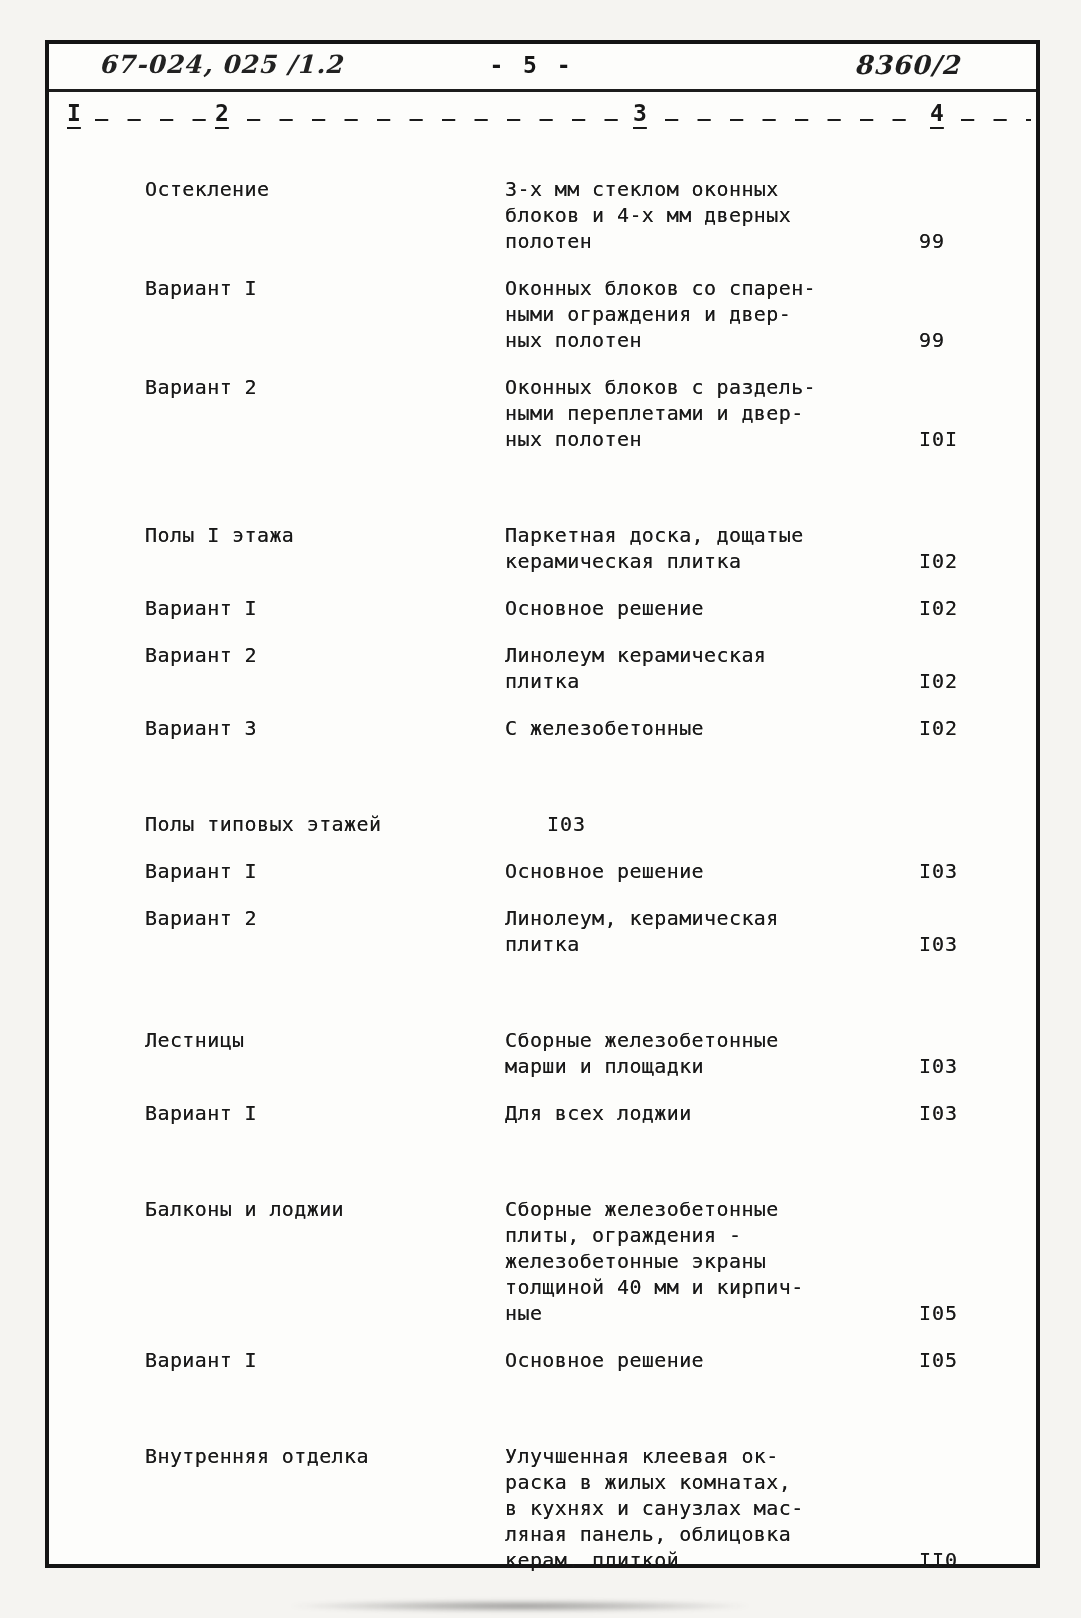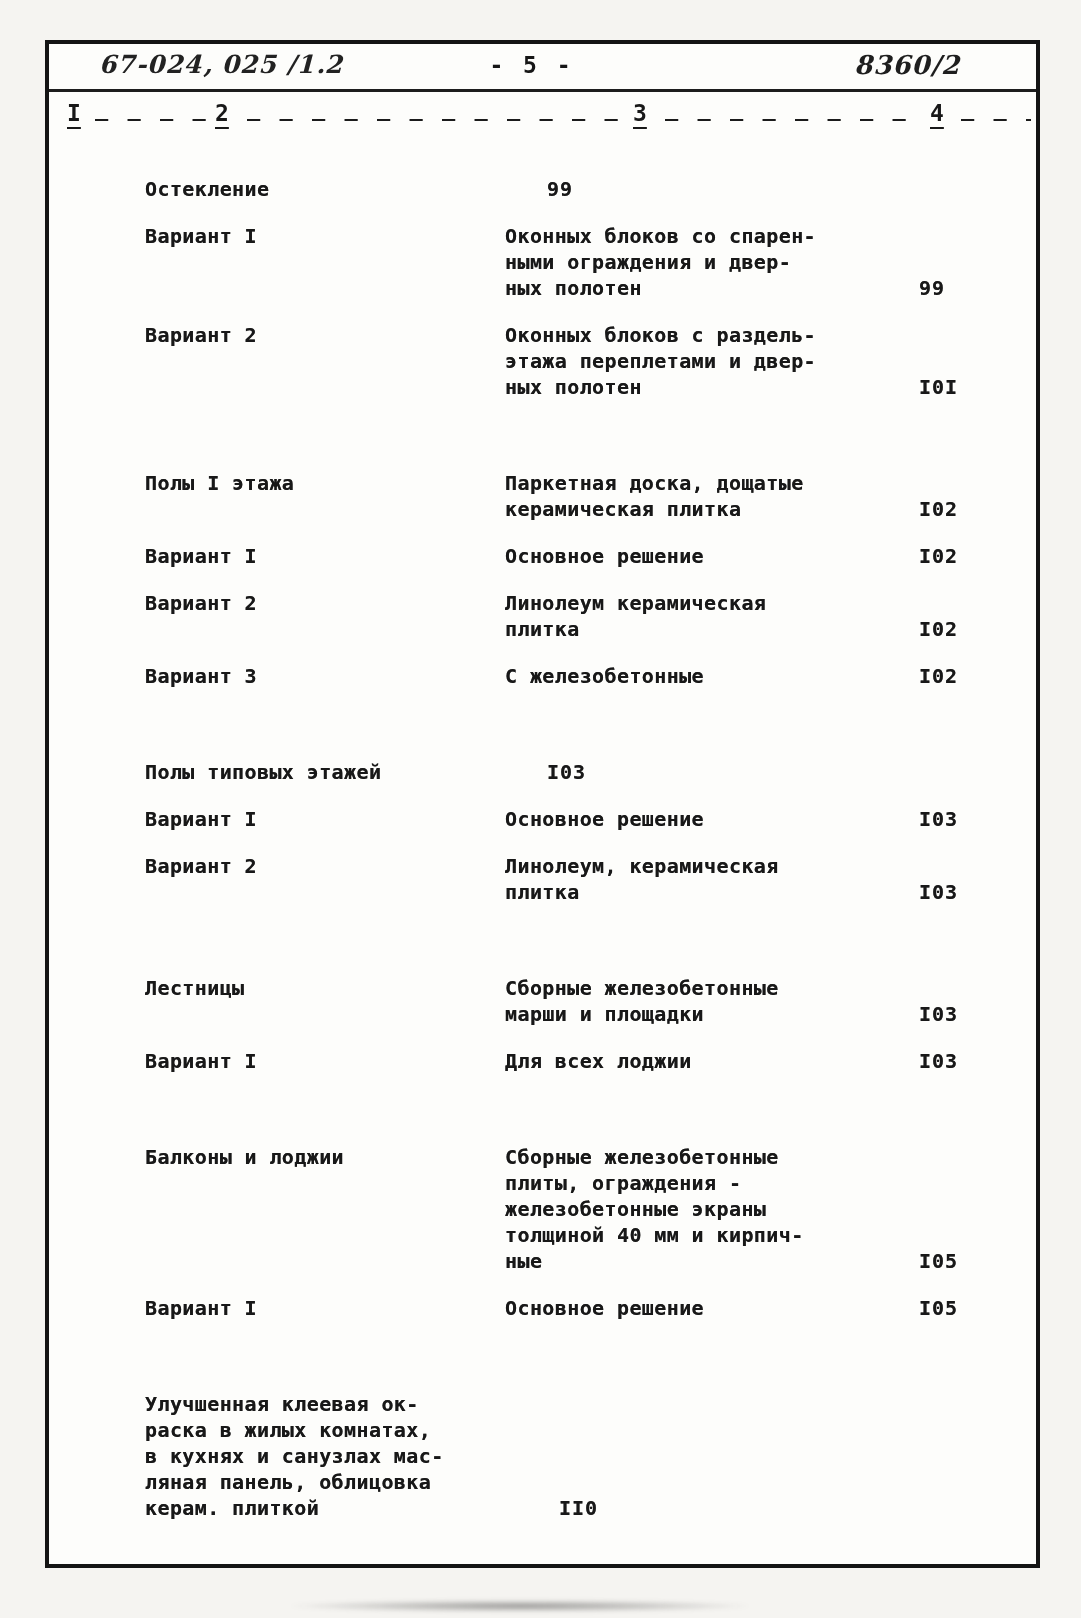--- a/index.html
+++ b/index.html
@@ -78,21 +78,21 @@
   .cdash-2 { left: 198px; width: 378px; }
   .cdash-3 { left: 616px; width: 258px; }
   .cdash-4 { left: 912px; width: 70px;  }
   
   .toc { padding: 0; }
   .toc-row {
     display: flex;
     align-items: flex-start;
     padding-left: 96px;
     margin-top: 21px;
-    font-weight: bold;
+    font-weight: normal;
     font-size: 20px;
     line-height: 26px;
     letter-spacing: 0.4px;
     text-shadow: 0 0 0.6px rgba(20,20,20,0.7);
   }
   .toc-row.section-start { margin-top: 70px; }
   .toc .toc-row:first-child { margin-top: 32px; }
   .c-name { width: 360px; }
   .c-desc { width: 372px; white-space: pre-line; }
   .c-page { flex: 1; padding-left: 42px; align-self: flex-end; letter-spacing: 1px; }
@@ -124,33 +124,36 @@
     <span class="cdash cdash-2">_ _ _ _ _ _ _ _ _ _ _ _ _ _ _ _ _ _ _ _</span>
     <span class="cnum cnum-3">3</span>
     <span class="cdash cdash-3">_ _ _ _ _ _ _ _ _ _ _ _ _</span>
     <span class="cnum cnum-4">4</span>
     <span class="cdash cdash-4">_ _ _ _</span>
   </div>
 
   <div class="toc">
       <div class="toc-row section-start">
     <div class="c-name">Остекление</div>
+    <div class="c-desc">3-х мм стеклом оконных
+блоков и 4-х мм дверных
+полотен</div>
     <div class="c-page">99</div>
   </div>
       <div class="toc-row">
     <div class="c-name">Вариант I</div>
     <div class="c-desc">Оконных блоков со спарен-
 ными ограждения и двер-
 ных полотен</div>
     <div class="c-page">99</div>
   </div>
       <div class="toc-row">
     <div class="c-name">Вариант 2</div>
     <div class="c-desc">Оконных блоков с раздель-
-этажа переплетами и двер-
+ными переплетами и двер-
 ных полотен</div>
     <div class="c-page">I0I</div>
   </div>
       <div class="toc-row section-start">
     <div class="c-name">Полы I этажа</div>
     <div class="c-desc">Паркетная доска, дощатые
 керамическая плитка</div>
     <div class="c-page">I02</div>
   </div>
       <div class="toc-row">
@@ -203,20 +206,21 @@
 толщиной 40 мм и кирпич-
 ные</div>
     <div class="c-page">I05</div>
   </div>
       <div class="toc-row">
     <div class="c-name">Вариант I</div>
     <div class="c-desc">Основное решение</div>
     <div class="c-page">I05</div>
   </div>
       <div class="toc-row section-start">
+    <div class="c-name">Внутренняя отделка</div>
     <div class="c-desc">Улучшенная клеевая ок-
 раска в жилых комнатах,
 в кухнях и санузлах мас-
 ляная панель, облицовка
 керам. плиткой</div>
     <div class="c-page">II0</div>
   </div>
     </div>
 
 </div>

